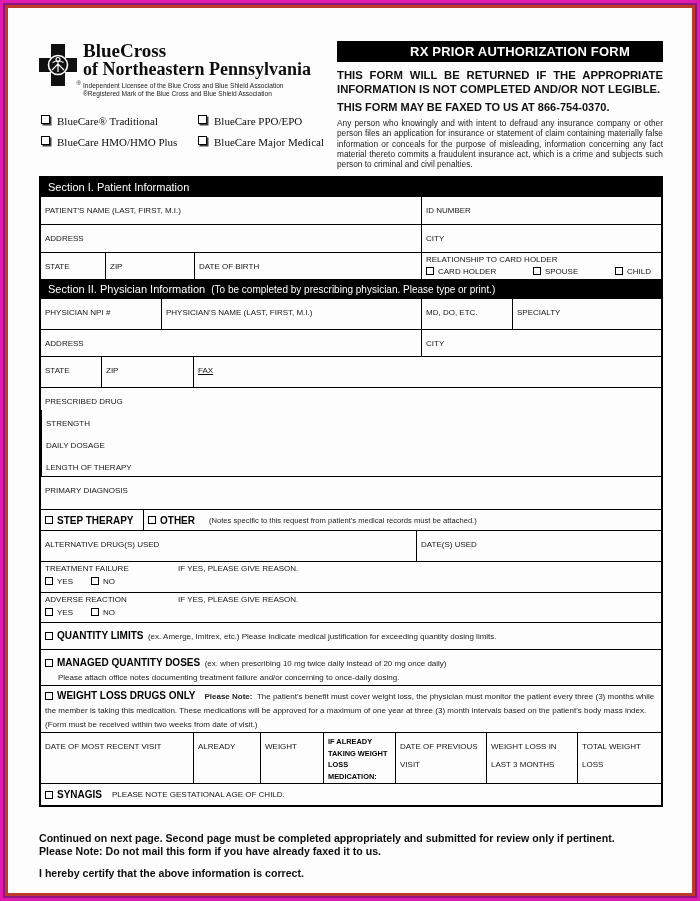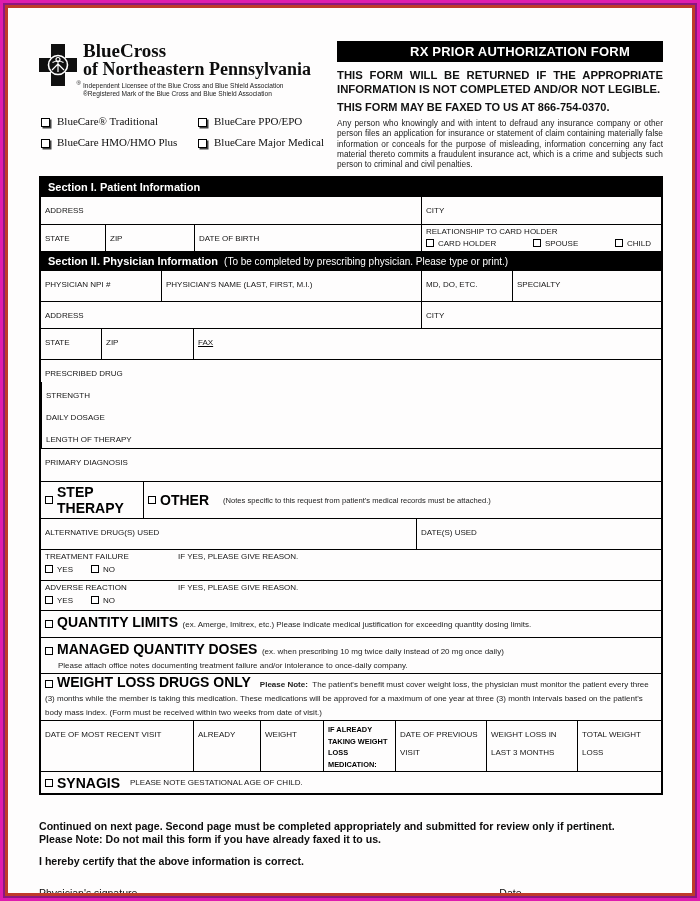--- a/index.html
+++ b/index.html
@@ -15,37 +15,37 @@
   .hdr-left { width:298px; }
   .hdr-right { width:326px; }
   .logo-row { display:flex; align-items:flex-start; }
   .cross-wrap { position:relative; width:38px; height:44px; margin-top:3px; }
   .reg-mark { position:absolute; right:-4px; bottom:2px; font-size:6px; color:#111; }
   .brand { margin-left:6px; font-family:"Liberation Serif","DejaVu Serif",serif; font-weight:bold; color:#0d0d0d; }
   .brand-l1 { font-size:19px; line-height:19px; }
   .brand-l2 { font-size:18px; line-height:19px; }
   .brand-sub { font-size:6.6px; font-family:"Liberation Sans",sans-serif; font-weight:normal; color:#222; line-height:8px; margin-top:3px; }
   .plans { display:grid; grid-template-columns:157px 141px; row-gap:9px; margin:17px 0 0 2px; }
-  .plan-item { font-family:"Liberation Serif","DejaVu Serif",serif; font-size:11px; color:#0d0d0d; white-space:nowrap; display:flex; align-items:flex-end; }
+  .plan-item { font-family:"Liberation Serif","DejaVu Serif",serif; font-size:11px; color:#0d0d0d; white-space:nowrap; display:flex; align-items:flex-start; }
   .cb-lg { display:inline-block; width:9px; height:9px; border:1.6px solid #000; box-shadow:1.5px 1.5px 0 rgba(0,0,0,.75); margin-right:7px; background:#fff; flex:none; }
   .titlebar { background:#000; color:#fff; font-weight:bold; font-size:13px; text-align:center; padding:3px 0 3px 40px; letter-spacing:.2px; }
   .notice1 { font-size:11.3px; font-weight:bold; text-align:justify; line-height:13.5px; margin-top:7px; color:#111; }
   .notice2 { font-size:11px; font-weight:bold; margin-top:5px; color:#111; }
   .fraud { font-size:8.3px; text-align:justify; line-height:10.3px; margin-top:5px; color:#222; }
 
   
   .ftable { width:624px; border:2px solid #000; margin-top:7px; }
   .sec-bar { background:#000; color:#fff; font-size:11px; padding:3px 7px; min-height:18px; }
-  .sec-bar b { font-weight:bold; }
+  .sec-bar b { font-weight:normal; }
   .sec-note { font-weight:normal; font-size:10px; }
   .t-row { display:flex; border-top:1px solid #000; }
   .cell { padding:2px 4px; overflow:hidden; }
   .cell + .cell { border-left:1px solid #000; }
   .lbl { font-size:8px; color:#151515; }
-  .lbl-b { font-size:14px; font-weight:bold; color:#000; }
+  .lbl-b { font-size:10px; font-weight:bold; color:#000; }
   .note { font-size:7.6px; color:#222; }
   .cb { display:inline-block; width:8px; height:8px; border:1.3px solid #000; background:#fff; margin-right:4px; vertical-align:-1px; flex:none; }
   .inline-row { display:flex; align-items:center; }
   .yn { margin-top:4px; display:flex; align-items:center; }
   .yn .lbl { margin-right:18px; }
   .rel-opts { display:flex; margin-top:3px; padding-right:6px; justify-content:space-between; }
   .rel-opts .lbl { white-space:nowrap; }
 
   
   .foot { width:624px; margin-top:25px; color:#0d0d0d; }
@@ -107,20 +107,24 @@
       <div class="notice2">THIS FORM MAY BE FAXED TO US AT 866-754-0370.</div>
       <div class="fraud">Any person who knowingly and with intent to defraud any insurance company or other person files an application for insurance or statement of claim containing materially false information or conceals for the purpose of misleading, information concerning any fact material thereto commits a fraudulent insurance act, which is a crime and subjects such person to criminal and civil penalties.</div>
     </div>
   </div>
 
   <div class="ftable">
 
     <div class="sec-bar"><b>Section I.  Patient Information</b></div>
 
     <div class="t-row" style="min-height:28px;">
+      <div class="cell" style="width:380px;"><span class="lbl">PATIENT'S NAME (LAST, FIRST, M.I.)</span></div>
+      <div class="cell" style="flex:1;"><span class="lbl">ID NUMBER</span></div>
+    </div>
+    <div class="t-row" style="min-height:28px;">
       <div class="cell" style="width:380px;"><span class="lbl">ADDRESS</span></div>
       <div class="cell" style="flex:1;"><span class="lbl">CITY</span></div>
     </div>
     <div class="t-row" style="min-height:27px;">
       <div class="cell" style="width:64px;"><span class="lbl">STATE</span></div>
       <div class="cell" style="width:89px;"><span class="lbl">ZIP</span></div>
       <div class="cell" style="width:227px;"><span class="lbl">DATE OF BIRTH</span></div>
       <div class="cell" style="flex:1;">
         <div class="lbl">RELATIONSHIP TO CARD HOLDER</div>
         <div class="rel-opts">
@@ -199,21 +203,21 @@
     <div class="t-row" style="min-height:27px;">
       <div class="cell" style="flex:1;">
         <span class="cb"></span><span class="lbl-b">QUANTITY LIMITS</span>
         <span class="note" style="font-size:8px;">(ex. Amerge, Imitrex, etc.)  Please indicate medical justification for exceeding quantity dosing limits.</span>
       </div>
     </div>
     <div class="t-row" style="min-height:36px;">
       <div class="cell" style="flex:1;">
         <div><span class="cb"></span><span class="lbl-b">MANAGED QUANTITY DOSES</span>
         <span class="note" style="font-size:8px;">(ex. when prescribing 10 mg twice daily instead of 20 mg once daily)</span></div>
-        <div class="note" style="font-size:8px; margin:3px 0 0 13px;">Please attach office notes documenting treatment failure and/or intolerance to once-daily company.</div>
+        <div class="note" style="font-size:8px; margin:3px 0 0 13px;">Please attach office notes documenting treatment failure and/or concerning to once-daily dosing.</div>
       </div>
     </div>
     <div class="t-row" style="min-height:42px;">
       <div class="cell" style="flex:1; line-height:11px;">
         <span class="cb"></span><span class="lbl-b">WEIGHT LOSS DRUGS ONLY</span>&nbsp;&nbsp;<span class="note" style="font-size:8px; font-weight:bold;">Please Note:</span>
         <span class="note" style="font-size:8px;">The patient's benefit must cover weight loss, the physician must monitor the patient every three (3) months while the member is taking this medication. These medications will be approved for a maximum of one year at three (3) month intervals based on the patient's body mass index.  (Form must be received within two weeks from date of visit.)</span>
       </div>
     </div>
     <div class="t-row" style="min-height:34px;">
       <div class="cell" style="width:152px;"><span class="lbl">DATE OF MOST RECENT VISIT</span></div>

